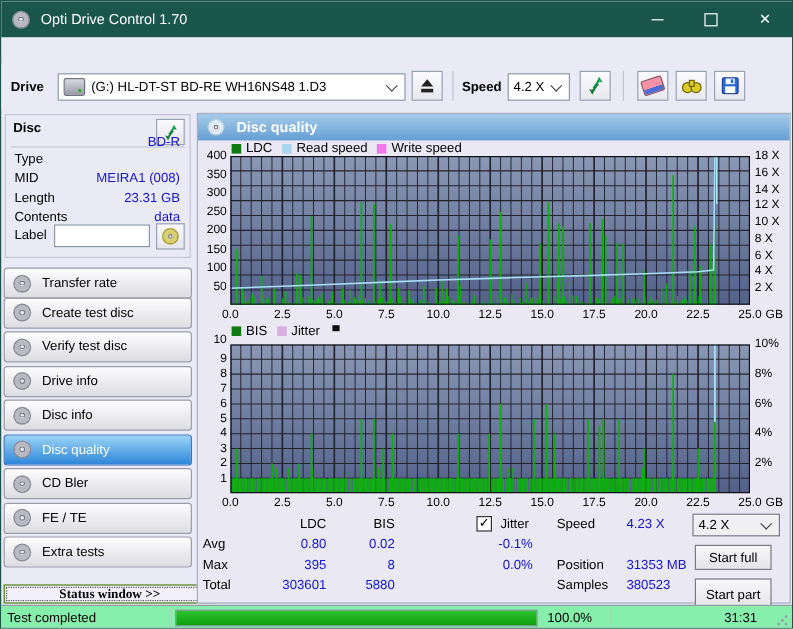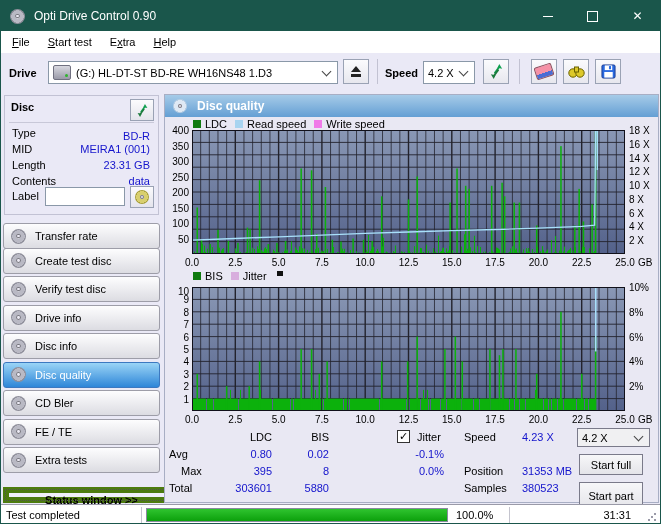--- a/index.html
+++ b/index.html
@@ -58,22 +58,22 @@
   .f-label{position:absolute;left:7px;}
   .f-value{position:absolute;right:8px;color:#1414cc;}
   .label-input{position:absolute;left:40px;top:91px;width:80px;height:19px;background:#fff;
     border:1px solid #8a98a8;box-sizing:border-box;font:inherit;padding:0 3px;}
   .nav-btn{position:absolute;left:2px;width:157px;height:26px;border:1px solid #9d9da8;border-radius:3px;
     background:linear-gradient(#fdfdfe,#dcdce2);box-sizing:border-box;display:flex;align-items:center;}
   .nav-btn.active{background:linear-gradient(#9ad4f6,#2e86d8);border-color:#3c78c0;color:#fff;}
   .nav-btn .cd{width:15px;height:15px;margin-left:7px;}
   .nav-btn span.lbl{margin-left:9px;}
   .status-btn{position:absolute;left:2px;top:486px;width:177px;height:16px;background:#f1f0fa;
-    border:6px solid #4d7c0f;outline:1px dotted #555;outline-offset:-3px;box-sizing:border-box;
-    text-align:center;font-weight:bold;line-height:14px;}
+    border:1px solid #4d7c0f;outline:1px dotted #555;outline-offset:-3px;box-sizing:border-box;
+    text-align:center;font-weight:bold;line-height:14px;font-family:Liberation Serif, serif;}
   
   .panel{position:absolute;left:163px;top:93px;width:495px;height:409px;background:#e9e8f3;
     border:1px solid #a8aec4;box-sizing:border-box;}
   .panel-header{position:absolute;left:0;top:0;width:100%;height:22px;
     background:linear-gradient(#a6cbe8,#649fd4);color:#fff;font-weight:bold;font-size:12px;
     display:flex;align-items:center;}
   .panel-header .cd{width:14px;height:14px;margin-left:8px;}
   .panel-header span{margin-left:10px;}
   .legend{position:absolute;display:flex;align-items:center;font-size:11px;}
   .legend .sq{width:8px;height:8px;margin-right:4px;flex:none;}
@@ -87,60 +87,54 @@
   .st{position:absolute;white-space:nowrap;}
   .st.num{color:#1414cc;text-align:right;}
   .st.val{color:#1414cc;}
   .cbox{position:absolute;width:13px;height:13px;background:#fff;border:1px solid #333;
     box-sizing:border-box;font-size:11px;line-height:11px;text-align:center;}
   .push-btn{position:absolute;background:linear-gradient(#f7f7f9,#e4e4e9);border:1px solid #7a7a8a;
     box-sizing:border-box;text-align:center;font:inherit;}
   .dd{position:absolute;background:#f0f0f2;border:1px solid #7a7a8a;box-sizing:border-box;
     display:flex;align-items:center;padding:0 4px;}
   
-  .statusbar{position:absolute;left:0;top:503px;width:100%;height:21px;background:#ffffff;
+  .statusbar{position:absolute;left:0;top:503px;width:100%;height:21px;background:#86efac;
     border-top:1px solid #9a9aa8;box-sizing:border-box;}
   .sb-sep{position:absolute;top:2px;width:1px;height:17px;background:#c4c4cе;background:#c4c4ce;}
   .progress{position:absolute;left:145px;top:3px;width:302px;height:14px;background:#fff;
     border:1px solid #8a8aa0;box-sizing:border-box;}
   .progress .fill{height:100%;background:linear-gradient(#2fc42f,#0ca00c);}
   .grip{position:absolute;right:3px;bottom:3px;width:10px;height:10px;
     background:
      radial-gradient(circle at 8px 2px,#9a9aa8 1px,transparent 1.4px),
      radial-gradient(circle at 8px 8px,#9a9aa8 1px,transparent 1.4px),
      radial-gradient(circle at 2px 8px,#9a9aa8 1px,transparent 1.4px),
      radial-gradient(circle at 5px 5px,#9a9aa8 1px,transparent 1.4px);}
 </style>
 </head>
 <body>
 
 <div id="window">
 
   <div class="titlebar">
     <div class="title-icon cd"></div>
-    <div class="title-text">Opti Drive Control 0.90</div>
+    <div class="title-text">Opti Drive Control 1.70</div>
     <div class="win-controls">
       <div class="win-btn">
           <div class="glyph-min"></div>
         </div>
       <div class="win-btn">
           <div class="glyph-max"></div>
         </div>
       <div class="win-btn">
           <div class="glyph-close">✕</div>
         </div>
     </div>
   </div>
 
-  <div class="menubar" id="menubar">
-      <div class="menu-item"><u>F</u>ile</div>
-      <div class="menu-item"><u>S</u>tart test</div>
-      <div class="menu-item">E<u>x</u>tra</div>
-      <div class="menu-item"><u>H</u>elp</div>
-    </div>
 
   <div class="toolbar">
     <div class="tb-label" style="left:8px">Drive</div>
     <div class="combo" style="left:47px;top:8px;width:290px;height:23px">
       <div class="drive-ic"></div>
       <span>(G:)  HL-DT-ST BD-RE  WH16NS48 1.D3</span>
       <div class="chev"></div>
     </div>
     <div class="tb-btn" style="left:342px">
       <div class="eject-shape"></div>
@@ -186,23 +180,23 @@
       <svg width="13" height="13" viewBox="0 0 16 16">
         <path d="M11 3 L6 10" stroke="#0fa050" stroke-width="2" fill="none"></path>
         <polygon points="11,0 14,5 9,4" fill="#0fa050"></polygon>
         <path d="M5 13 L10 6" stroke="#1c7a3c" stroke-width="2" fill="none"></path>
         <polygon points="5,16 2,11 7,12" fill="#1c7a3c"></polygon>
       </svg>
     </div>
     <div class="group-sep"></div>
     <div id="disc-fields">
         <div class="f-label" style="top:31px">Type</div>
-        <div class="f-value" style="top:34px">BD-R</div>
+        <div class="f-value" style="top:17px">BD-R</div>
         <div class="f-label" style="top:47px">MID</div>
-        <div class="f-value" style="top:47px">MEIRA1 (001)</div>
+        <div class="f-value" style="top:47px">MEIRA1 (008)</div>
         <div class="f-label" style="top:63px">Length</div>
         <div class="f-value" style="top:63px">23.31 GB</div>
         <div class="f-label" style="top:79px">Contents</div>
         <div class="f-value" style="top:79px">data</div>
       </div>
     <div class="f-label" style="top:94px">Label</div>
     <input class="label-input" value="" style="">
     <div class="mini-btn" style="right:4px;top:90px">
       <div class="cd gold" style="width:14px;height:14px"></div>
     </div>
@@ -1207,21 +1201,21 @@
         <rect x="310.194" y="62" width="1.5" height="62" fill="#0cb10c"></rect>
         <rect x="323.184" y="62" width="1.5" height="62" fill="#0cb10c"></rect>
         <rect x="343.968" y="86.8" width="1.5" height="37.2" fill="#0cb10c"></rect>
         <rect x="368.216" y="24.799999999999997" width="1.5" height="99.2" fill="#0cb10c"></rect>
         <rect x="389" y="86.8" width="1.5" height="37.2" fill="#0cb10c"></rect>
         <rect x="402.85600000000005" y="49.599999999999994" width="1.5" height="74.4" fill="#0cb10c"></rect>
         <line x1="403.7292" y1="0" x2="403.7292" y2="64.48" stroke="#a8e0fa" stroke-width="1.5"></line>
         <rect x="0.5" y="0.5" width="432" height="123" fill="none" stroke="#10101a"></rect>
       </svg>
     <div id="axis2">
-        <div class="tick l" style="top:196px">10</div>
+        <div class="tick l" style="top:188px">10</div>
         <div class="tick l" style="top:204.4px">9</div>
         <div class="tick l" style="top:216.8px">8</div>
         <div class="tick l" style="top:229.2px">7</div>
         <div class="tick l" style="top:241.6px">6</div>
         <div class="tick l" style="top:254.0px">5</div>
         <div class="tick l" style="top:266.4px">4</div>
         <div class="tick l" style="top:278.8px">3</div>
         <div class="tick l" style="top:291.2px">2</div>
         <div class="tick l" style="top:303.6px">1</div>
         <div class="tick r" style="top:192.0px">10%</div>
@@ -1243,21 +1237,21 @@
         <div class="tick" style="left:473px;top:319px">GB</div>
       </div>
 
     <div id="stats">
         <div class="st" style="left:40px;top:336px;width:67px;text-align:right">LDC</div>
         <div class="st" style="left:112px;top:336px;width:52px;text-align:right">BIS</div>
         <div class="st" style="left:4px;top:353px">Avg</div>
         <div class="st num" style="left:40px;top:353px;width:67px">0.80</div>
         <div class="st num" style="left:112px;top:353px;width:52px">0.02</div>
         <div class="st num" style="left:200px;top:353px;width:79px">-0.1%</div>
-        <div class="st" style="left:16px;top:370px">Max</div>
+        <div class="st" style="left:4px;top:370px">Max</div>
         <div class="st num" style="left:40px;top:370px;width:67px">395</div>
         <div class="st num" style="left:112px;top:370px;width:52px">8</div>
         <div class="st num" style="left:200px;top:370px;width:79px">0.0%</div>
         <div class="st" style="left:4px;top:387px">Total</div>
         <div class="st num" style="left:40px;top:387px;width:67px">303601</div>
         <div class="st num" style="left:112px;top:387px;width:52px">5880</div>
         <div class="st" style="left:299px;top:336px">Speed</div>
         <div class="st val" style="left:357px;top:336px">4.23 X</div>
         <div class="st" style="left:299px;top:370px">Position</div>
         <div class="st val" style="left:357px;top:370px">31353 MB</div>

